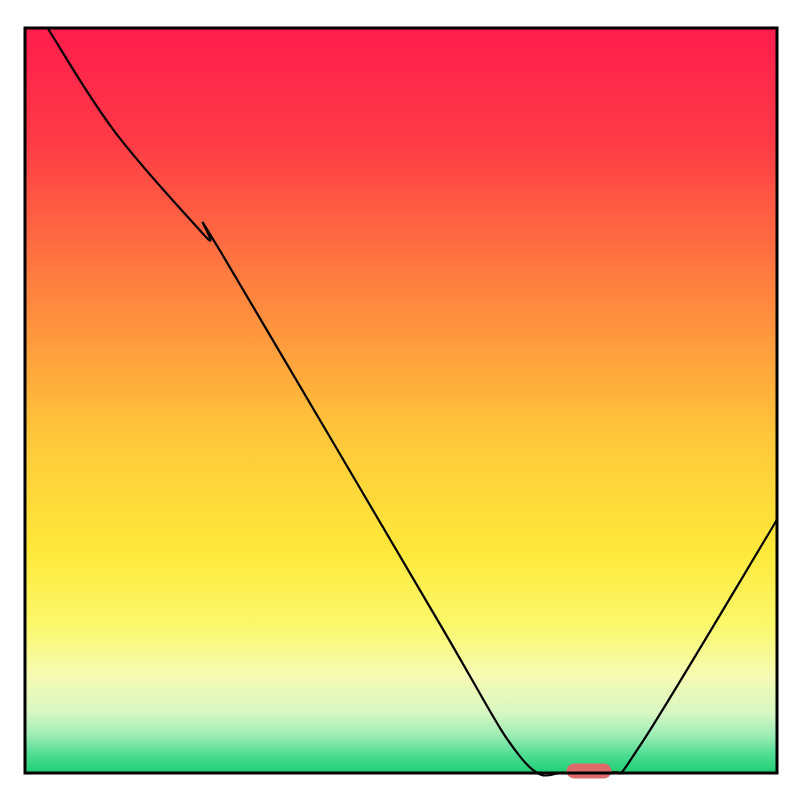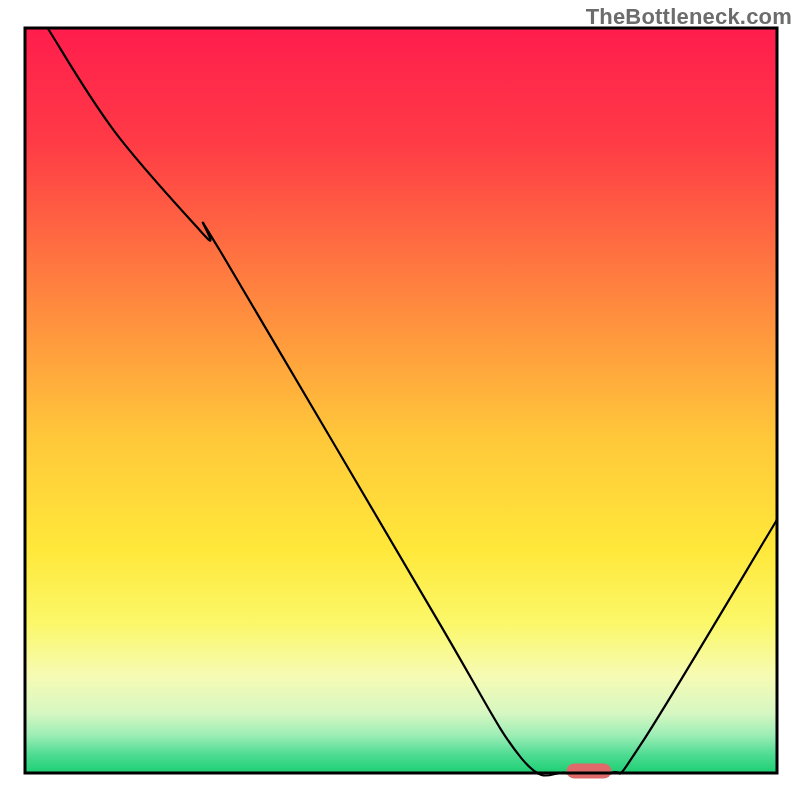--- a/index.html
+++ b/index.html
@@ -26,21 +26,20 @@
     z-index: 5;
   }
   svg {
     display: block;
   }
 </style>
 </head>
 <body>
 
 <div class="stage">
-  <div class="watermark">TheBottleneck.com</div>
 
   <svg id="chart-svg" width="800" height="800" viewBox="0 0 800 800">
     <defs>
       <linearGradient id="bg-grad" x1="0" y1="0" x2="0" y2="1">
           <stop offset="0%" stop-color="#ff1d4d"></stop>
           <stop offset="15%" stop-color="#ff3a46"></stop>
           <stop offset="35%" stop-color="#ff823f"></stop>
           <stop offset="55.00000000000001%" stop-color="#ffc83a"></stop>
           <stop offset="70%" stop-color="#ffe83a"></stop>
           <stop offset="80%" stop-color="#fbf86a"></stop>

